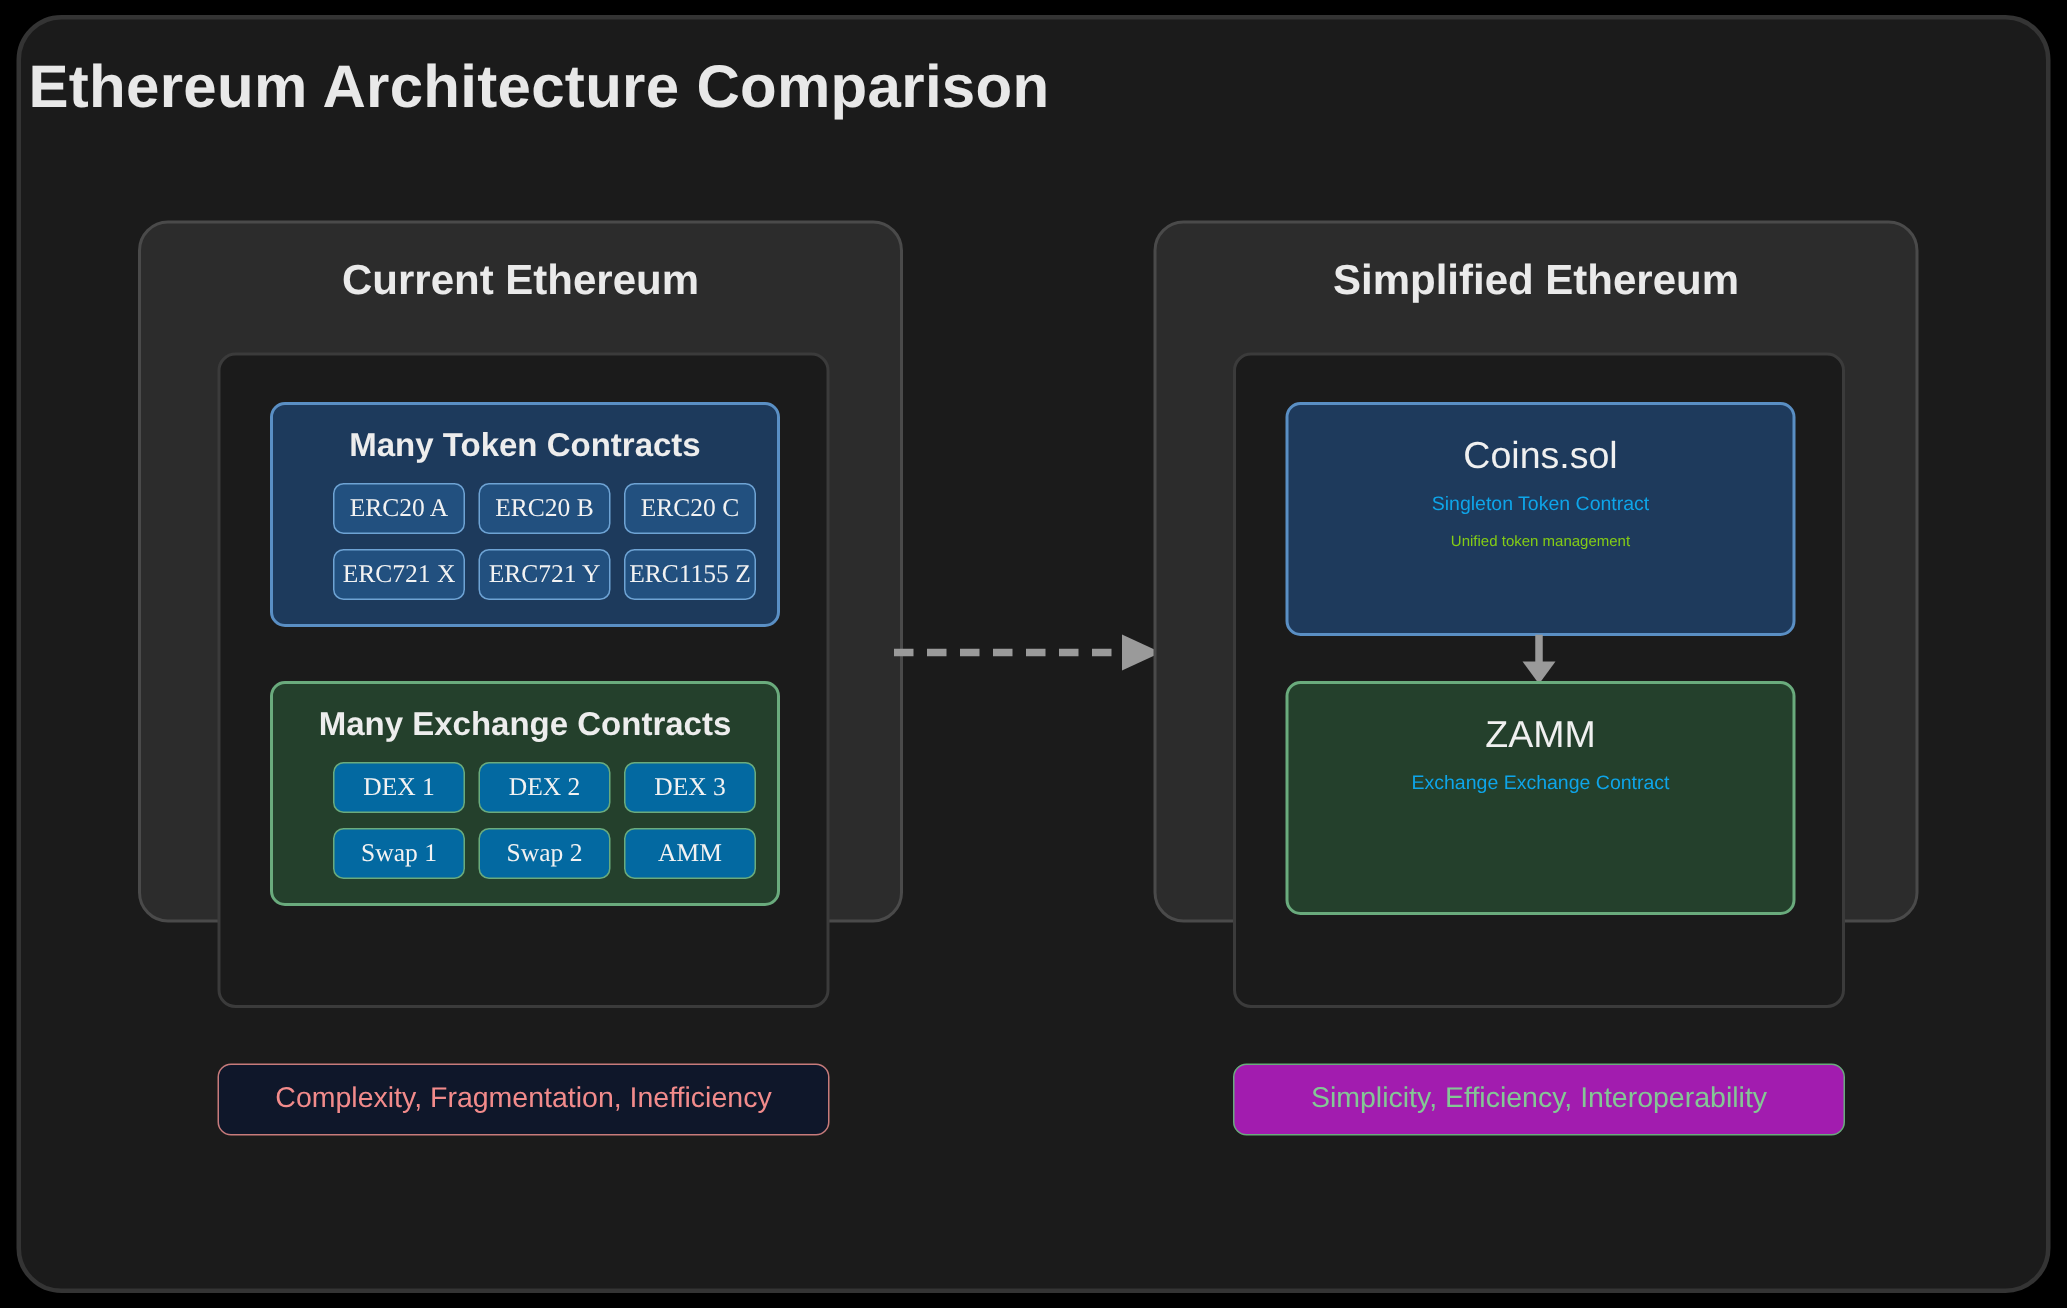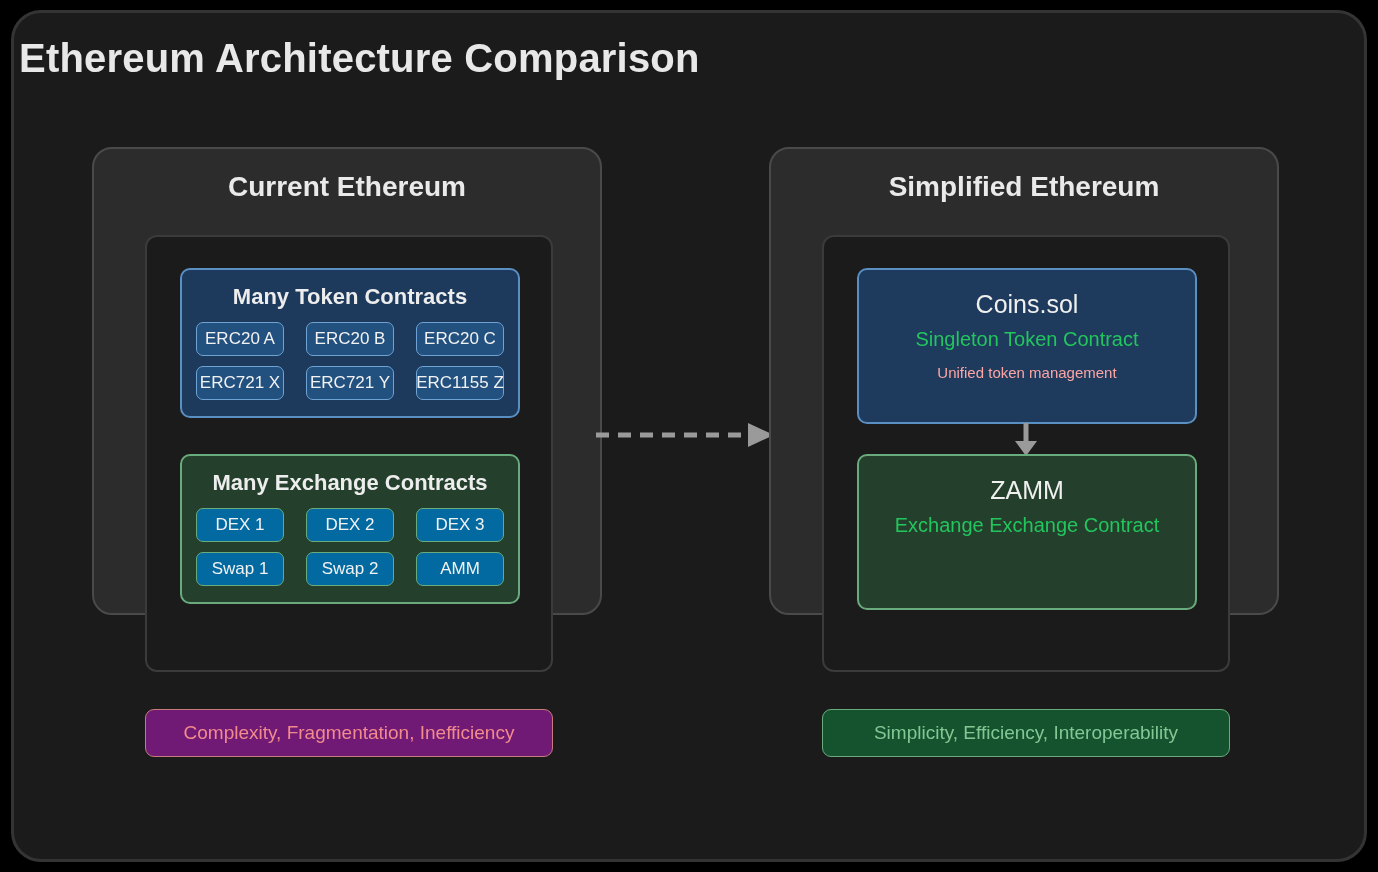--- a/index.html
+++ b/index.html
@@ -106,22 +106,23 @@
     text-align: center;
     font-size: 22px;
     font-weight: bold;
     color: #ededed;
     margin-bottom: 12px;
   }
   .chip-grid {
     display: flex;
     flex-wrap: wrap;
     justify-content: flex-end;
-    gap: 10px 22px;
+    gap: 10px 9px;
     padding: 0 14px;
+    font-family: Liberation Serif, serif;
   }
   .chip {
     width: 88px;
     height: 34px;
     box-sizing: border-box;
     display: flex;
     align-items: center;
     justify-content: center;
     border-radius: 7px;
     font-size: 17px;
@@ -159,27 +160,27 @@
     background: #24402c;
     border: 2px solid #6aab7d;
   }
   .bigbox-title {
     font-size: 25px;
     font-weight: normal;
     color: #f0f0f0;
     margin-bottom: 9px;
   }
   .bigbox-sub {
-    font-size: 20px;
-    color: #22c55e;
+    font-size: 13px;
+    color: #0ea5e9;
     margin-bottom: 13px;
   }
   .bigbox-note {
-    font-size: 15px;
-    color: #fca5a5;
+    font-size: 10px;
+    color: #84cc16;
     text-align: center;
   }
 
   
   .v-arrow {
     position: absolute;
     left: 50%;
     transform: translateX(-50%);
     top: 186px;
     width: 34px;
@@ -203,26 +204,26 @@
     width: 408px;
     height: 48px;
     box-sizing: border-box;
     display: flex;
     align-items: center;
     justify-content: center;
     border-radius: 9px;
     font-size: 19px;
   }
   .badge-red {
-    background: #701a75;
+    background: #0f172a;
     border: 1.5px solid #c77b7b;
     color: #f28b8b;
   }
   .badge-green {
-    background: #14532d;
+    background: #a21caf;
     border: 1.5px solid #6aab7d;
     color: #84c795;
   }
 </style>
 </head>
 <body>
 
 <div id="stage">
 
   <div class="outer-frame"></div>

